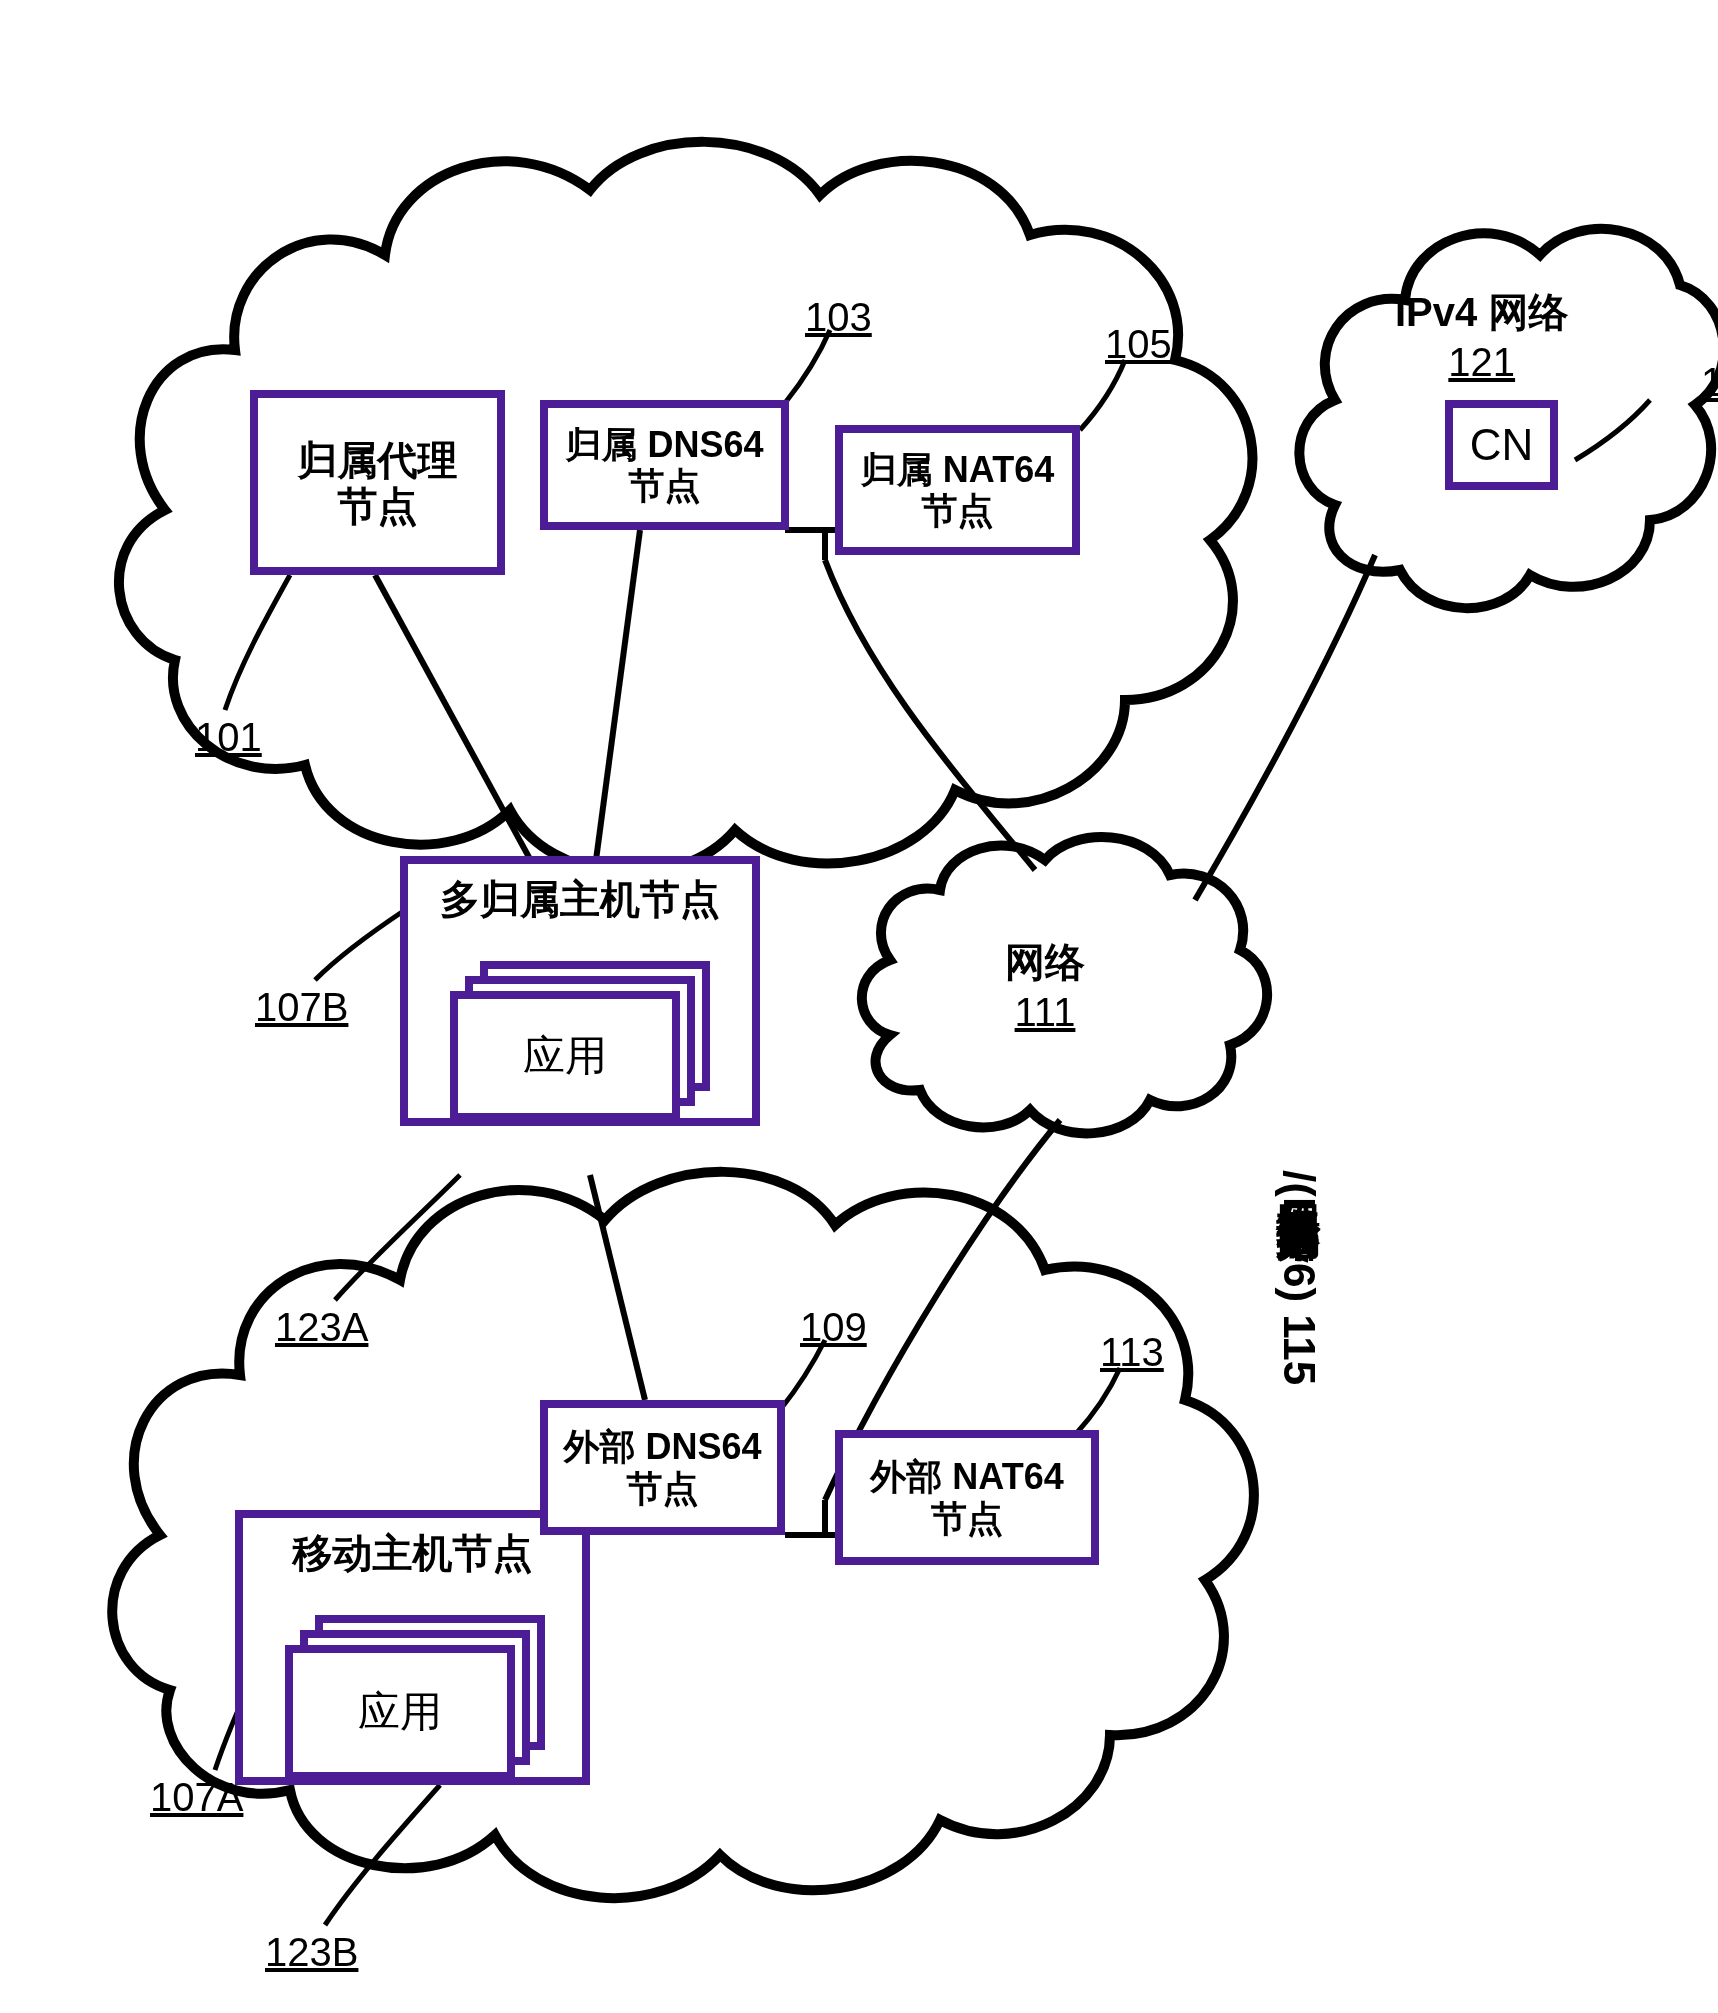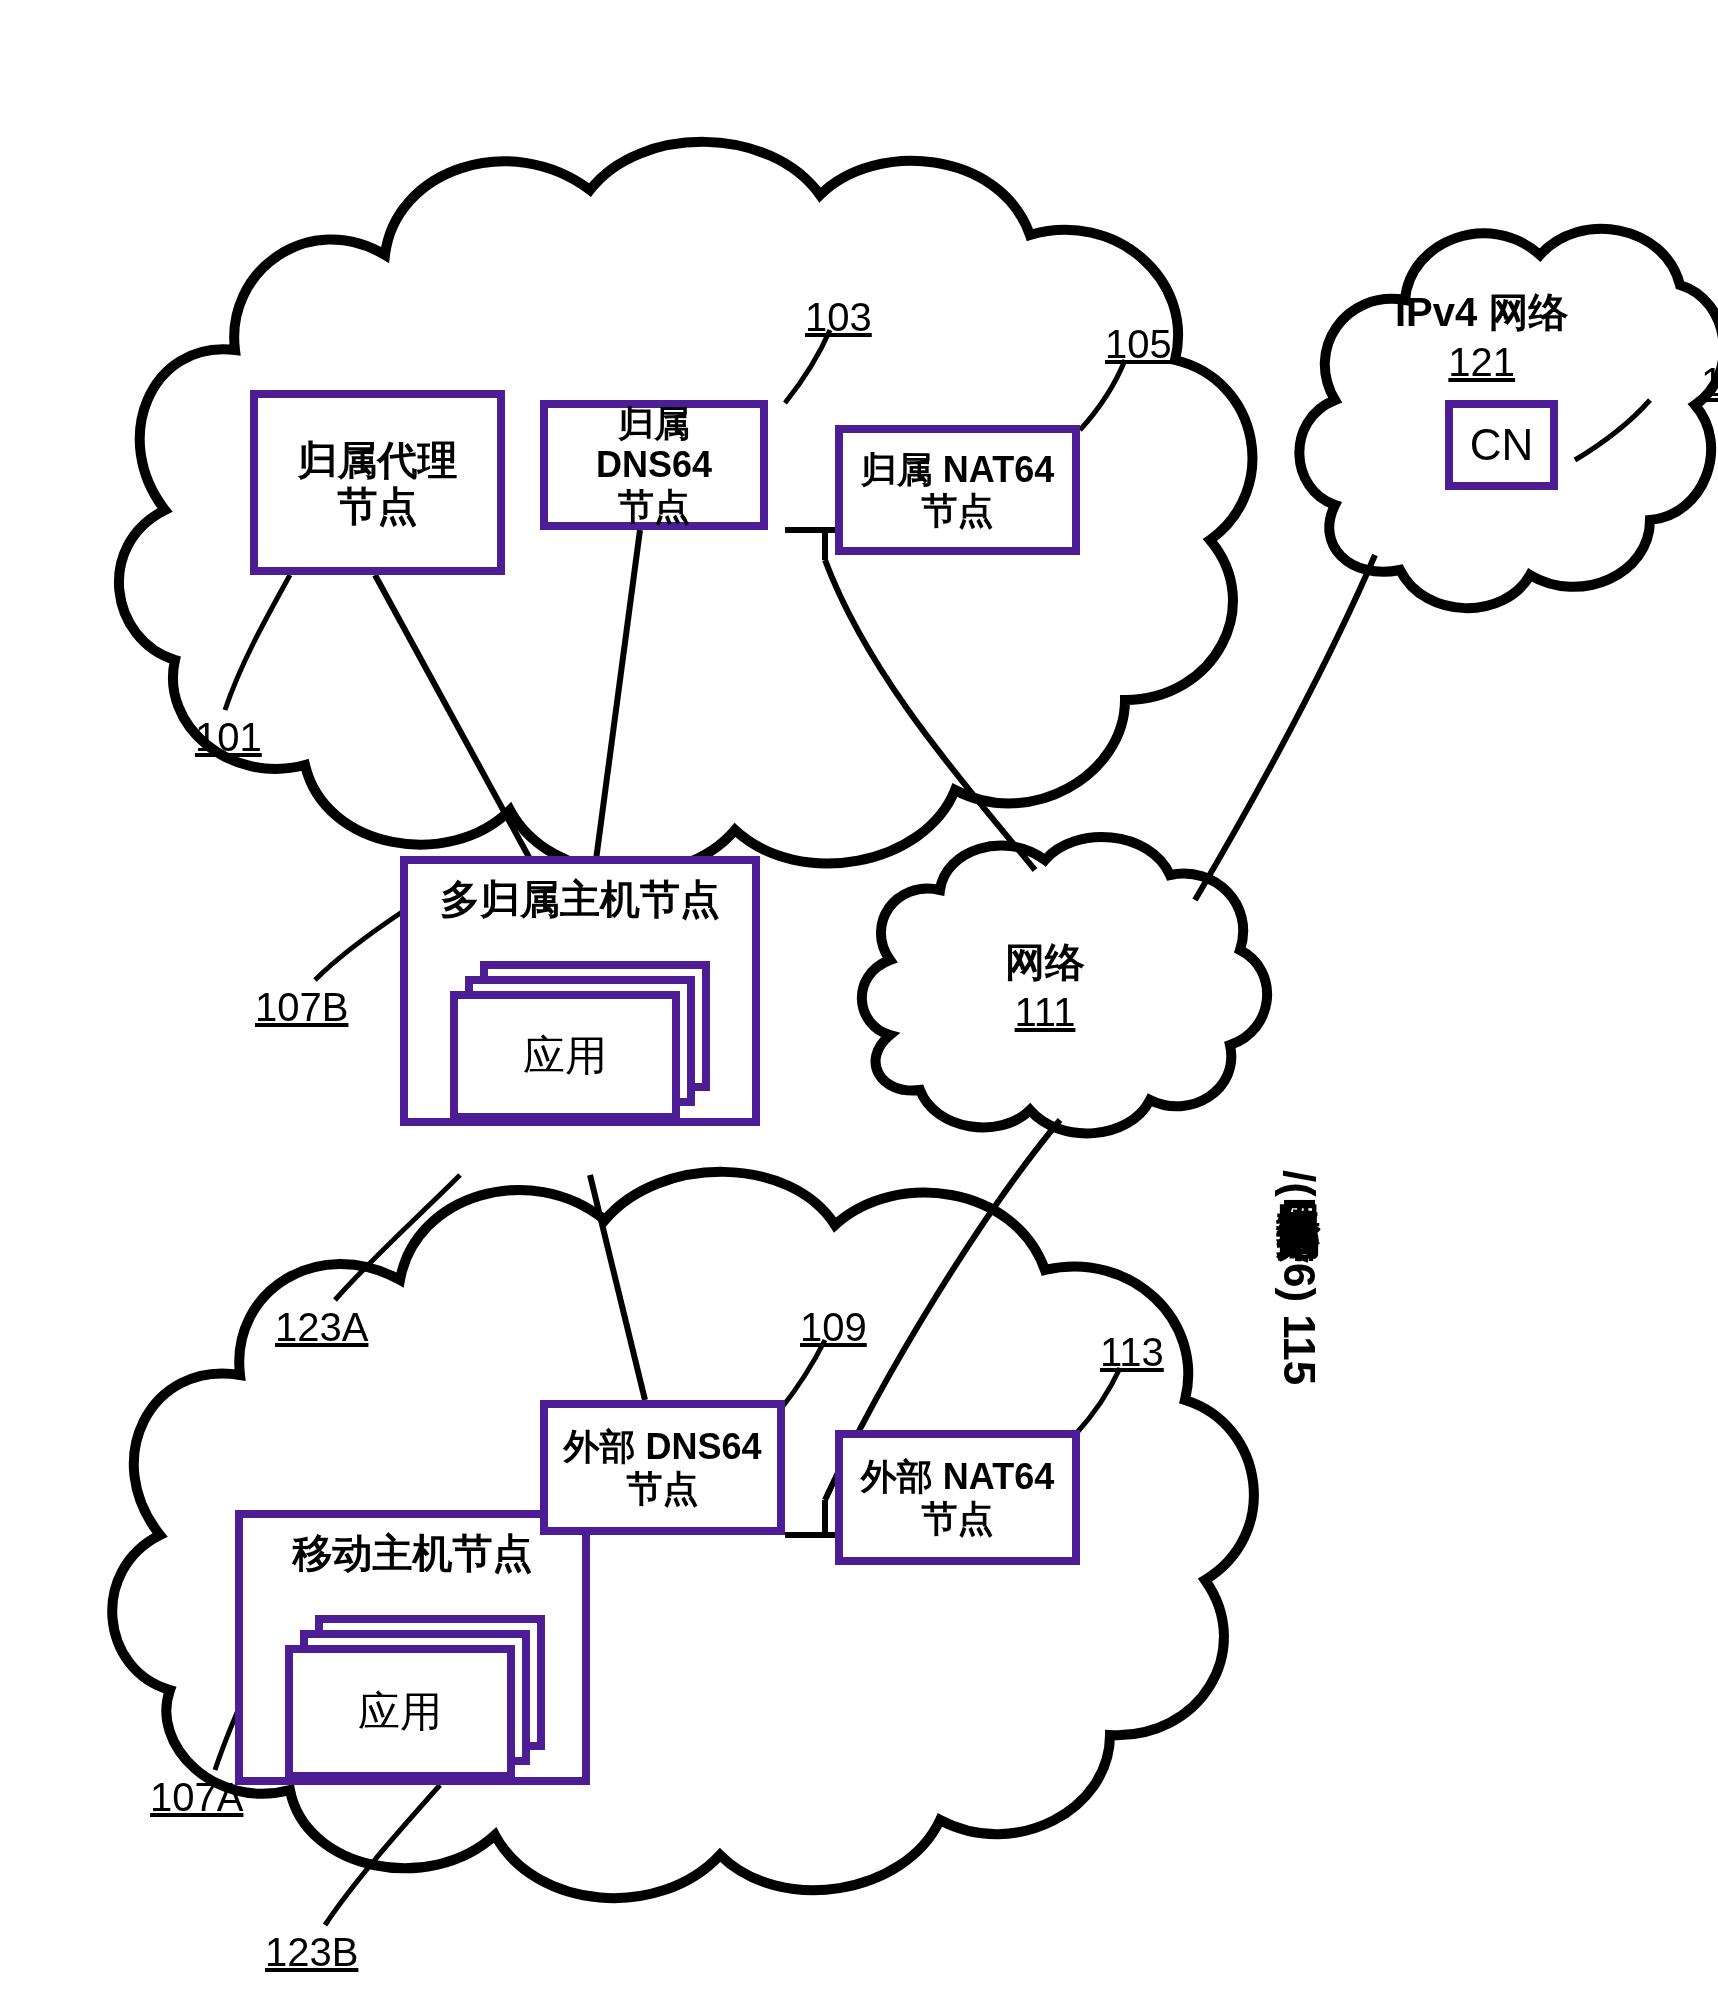--- a/index.html
+++ b/index.html
@@ -139,21 +139,21 @@
   <path class="leader" d="M 1075 1435 C 1095 1413, 1110 1390, 1120 1368"></path>
 </svg>
 
 
 <div class="abs node-box" style="left:250px; top:390px; width:255px; height:185px;">
   <div>归属代理</div>
   <div>节点</div>
 </div>
 <div class="abs ref-num" style="left:195px; top:715px;"><span class="under">101</span></div>
 
-<div class="abs node-box" style="left:540px; top:400px; width:228px; height:130px; font-size:36px;">
+<div class="abs node-box" style="left:540px; top:400px; width:249px; height:130px; font-size:36px;">
   <div>归属 DNS64</div>
   <div>节点</div>
 </div>
 <div class="abs ref-num" style="left:805px; top:295px;"><span class="under">103</span></div>
 
 <div class="abs node-box" style="left:835px; top:425px; width:245px; height:130px; font-size:36px;">
   <div>归属 NAT64</div>
   <div>节点</div>
 </div>
 <div class="abs ref-num" style="left:1105px; top:322px;"><span class="under">105</span></div>
@@ -198,21 +198,21 @@
 </div>
 <div class="abs ref-num" style="left:150px; top:1775px;"><span class="under">107A</span></div>
 <div class="abs ref-num" style="left:265px; top:1930px;"><span class="under">123B</span></div>
 
 <div class="abs node-box" style="left:540px; top:1400px; width:245px; height:135px; font-size:36px;">
   <div>外部 DNS64</div>
   <div>节点</div>
 </div>
 <div class="abs ref-num" style="left:800px; top:1305px;"><span class="under">109</span></div>
 
-<div class="abs node-box" style="left:835px; top:1430px; width:245px; height:135px; font-size:36px;">
+<div class="abs node-box" style="left:835px; top:1430px; width:264px; height:135px; font-size:36px;">
   <div>外部 NAT64</div>
   <div>节点</div>
 </div>
 <div class="abs ref-num" style="left:1100px; top:1330px;"><span class="under">113</span></div>
 
 <div class="abs label-text vtext" style="left:1270px; top:1170px;">外部网络/第二归属网络(IPv6) 115</div>
 
 </div>
 
 </body></html>

